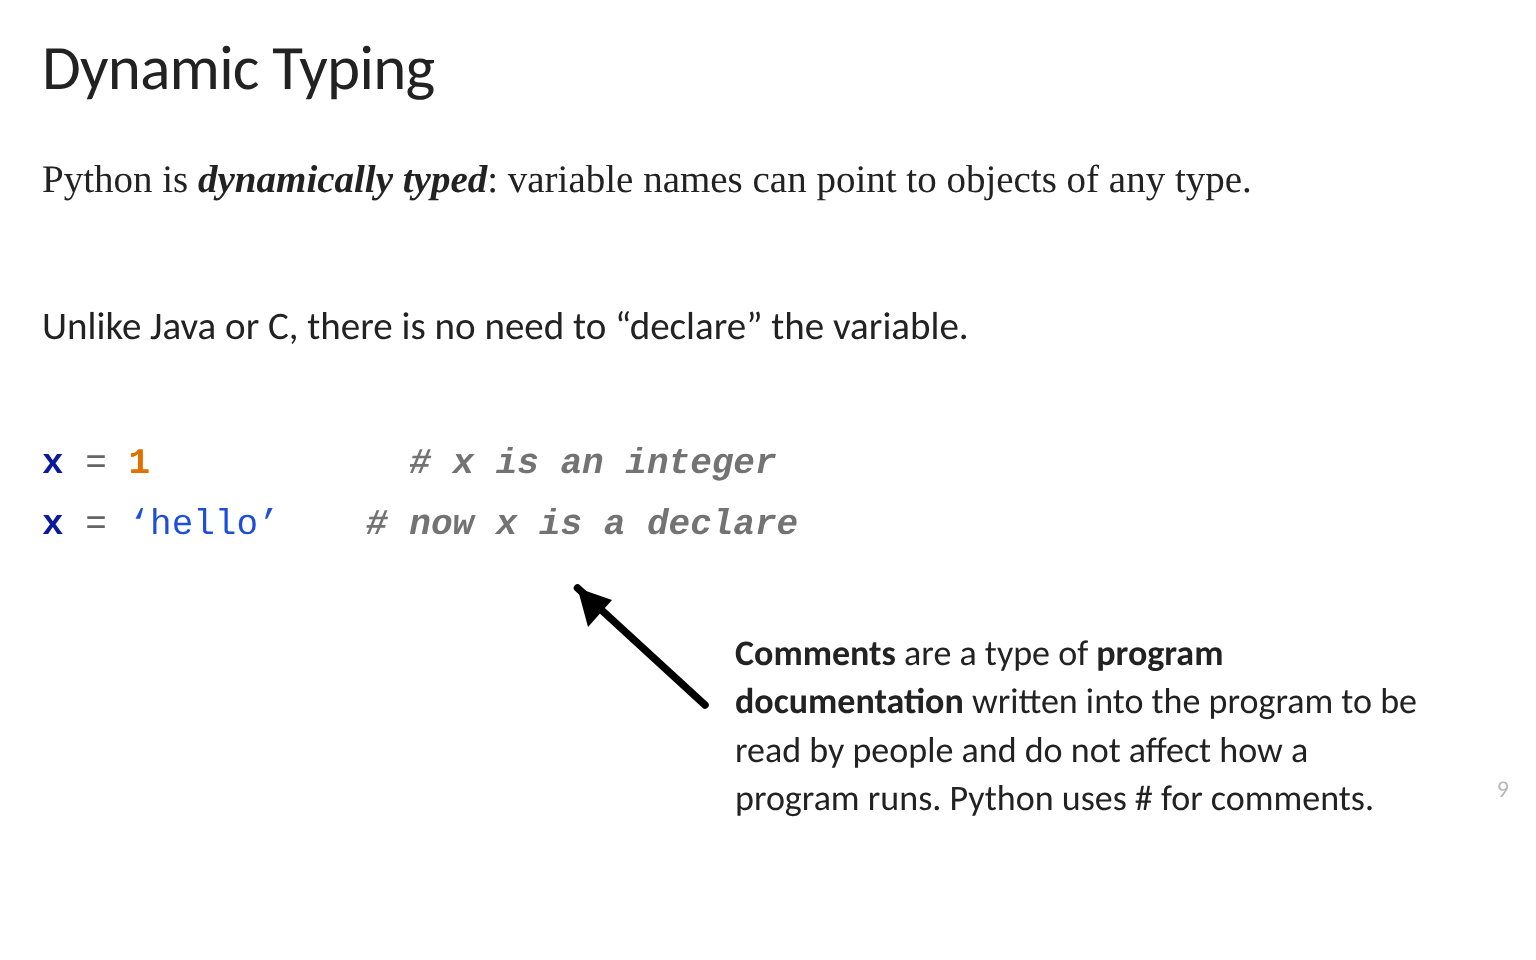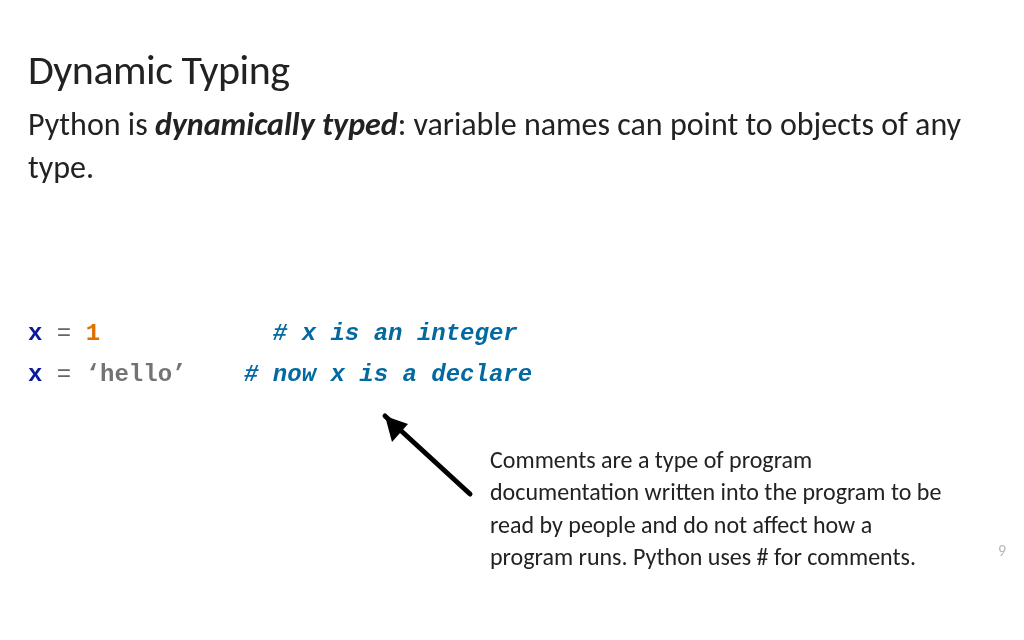--- a/index.html
+++ b/index.html
@@ -10,37 +10,37 @@
     background: #fff;
     font-family: "Gill Sans", "Gill Sans MT", "Segoe UI", Calibri, sans-serif;
     color: #222;
     position: relative;
     overflow: hidden;
   }
   .slide {
     position: relative;
     width: 1024px;
     height: 548px;
-    margin-top: 24px;
   }
   .title {
     position: absolute;
     left: 28px;
     top: 20px;
     font-size: 42px;
     font-weight: 400;
     letter-spacing: -0.5px;
   }
   .para1 {
     position: absolute;
     left: 28px;
-    top: 79px;
+    top: 102px;
     width: 940px;
-    font-size: 32px;
+    font-size: 26px;
     line-height: 1.35;
+    font-family: Liberation Serif, serif;
   }
   .para1 .bold-italic {
     font-weight: 700;
     font-style: italic;
   }
   .para2 {
     position: absolute;
     left: 28px;
     top: 200px;
     width: 940px;
@@ -52,31 +52,31 @@
     left: 28px;
     top: 290px;
     font-family: "Menlo", "Consolas", "Courier New", monospace;
     font-size: 24px;
     line-height: 1.7;
     white-space: pre;
   }
   .tok-var    { color: #0a1a9a; font-weight: 700; }
   .tok-op     { color: #666; }
   .tok-num    { color: #e07000; font-weight: 700; }
-  .tok-str    { color: #737373; font-weight: 700; }
-  .tok-comment{ color: #0369a1; font-style: italic; font-weight: 700; }
+  .tok-str    { color: #1d4ed8; font-weight: 400; }
+  .tok-comment{ color: #737373; font-style: italic; font-weight: 700; }
   .annotation {
     position: absolute;
     left: 490px;
     top: 420px;
     width: 470px;
     font-size: 24px;
     line-height: 1.35;
   }
-  .annotation .bold { font-weight: 400; }
+  .annotation .bold { font-weight: 700; }
   .arrow {
     position: absolute;
     left: 360px;
     top: 380px;
     width: 120px;
     height: 110px;
     pointer-events: none;
   }
   .page-num {
     position: absolute;
@@ -90,20 +90,21 @@
 <body>
 
 <div class="slide">
 
   <div class="title">Dynamic Typing</div>
 
   <div class="para1">
     <span>Python is </span><span class="bold-italic">dynamically typed</span><span>: variable names can point to objects of any type.</span>
   </div>
 
+  <div class="para2">Unlike Java or C, there is no need to “declare” the variable.</div>
 
   <div class="code-block"><span class="tok-var">x</span><span class="tok-op"> = </span><span class="tok-num">1</span><span>            </span><span class="tok-comment"># x is an integer</span>
 <span class="tok-var">x</span><span class="tok-op"> = </span><span class="tok-str">‘hello’</span><span>    </span><span class="tok-comment"># now x is a declare</span></div>
 
   <svg class="arrow" viewBox="0 0 120 110">
     <defs></defs>
     <line x1="110" y1="90" x2="25" y2="12" stroke="#000" stroke-width="5" stroke-linecap="round"></line>
     <polygon points="25,12 48,20 32,38" fill="#000"></polygon>
   </svg>
 

